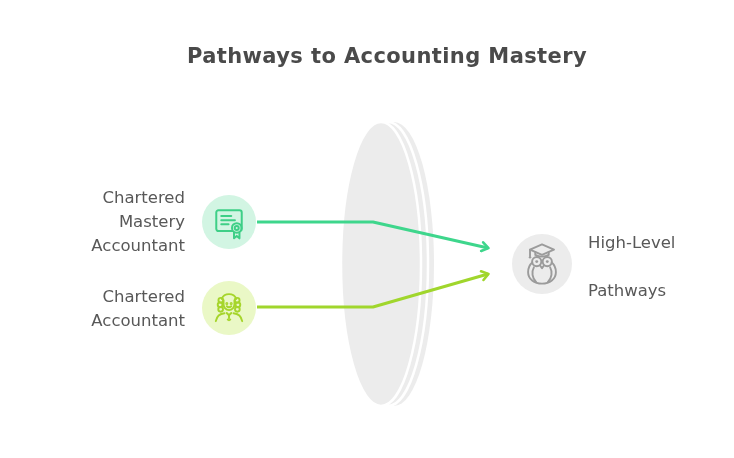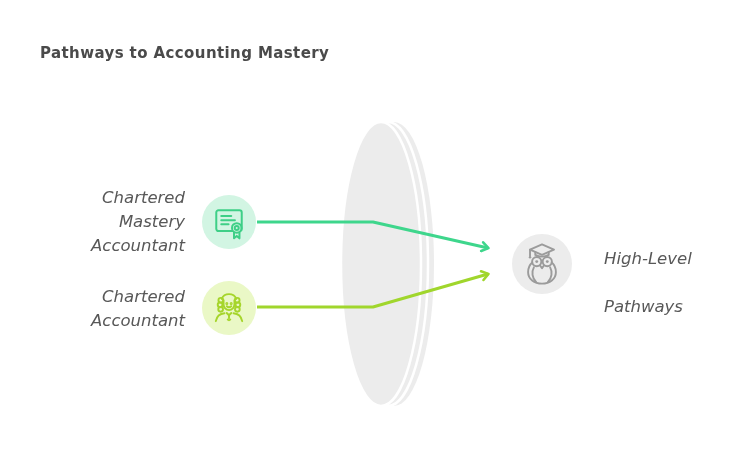--- a/index.html
+++ b/index.html
@@ -11,22 +11,22 @@
     background: #ffffff;
     overflow: hidden;
     font-family: "DejaVu Sans", "Liberation Sans", sans-serif;
   }
   .title {
     position: absolute;
     top: 44px;
     left: 0;
     width: 100%;
     padding-left: 40px;
-    text-align: left;
-    font-size: 15px;
+    text-align: center;
+    font-size: 21px;
     font-weight: 700;
     letter-spacing: 0.4px;
     color: #4a4a4a;
   }
   .svg-layer { position: absolute; left: 0; top: 0; }
   .node-circle {
     position: absolute;
     border-radius: 50%;
     display: flex;
     align-items: center;
@@ -34,21 +34,20 @@
   }
   .circle-mint { background: #d2f5e3; }
   .circle-lime { background: #eaf8c6; }
   .circle-gray { background: #ececec; }
   .label {
     position: absolute;
     color: #585858;
     font-size: 16.5px;
     line-height: 24px;
     white-space: nowrap;
-    font-style: italic;
   }
   .right-align { text-align: right; }
 </style>
 </head>
 <body>
 
 <div class="canvas">
 
   <h1 class="title">Pathways to Accounting Mastery</h1>
 
@@ -132,19 +131,19 @@
     <span>Chartered</span><br>
     <span>Mastery</span><br>
     <span>Accountant</span>
   </div>
 
   <div class="label right-align" style="right:549px; top:285px;">
     <span>Chartered</span><br>
     <span>Accountant</span>
   </div>
 
-  <div class="label" style="left:604px; top:231px;margin-top:16px;">
+  <div class="label" style="left:588px; top:231px;">
     <span>High-Level</span><br>
     <br>
     <span>Pathways</span>
   </div>
 
 </div>
 
 </body></html>

